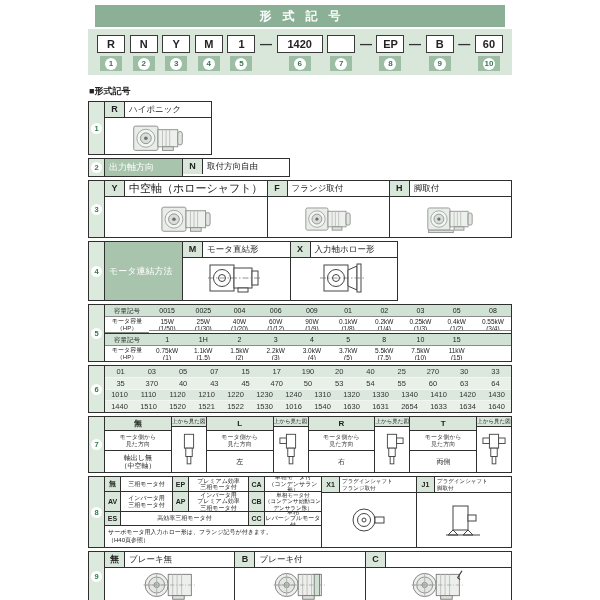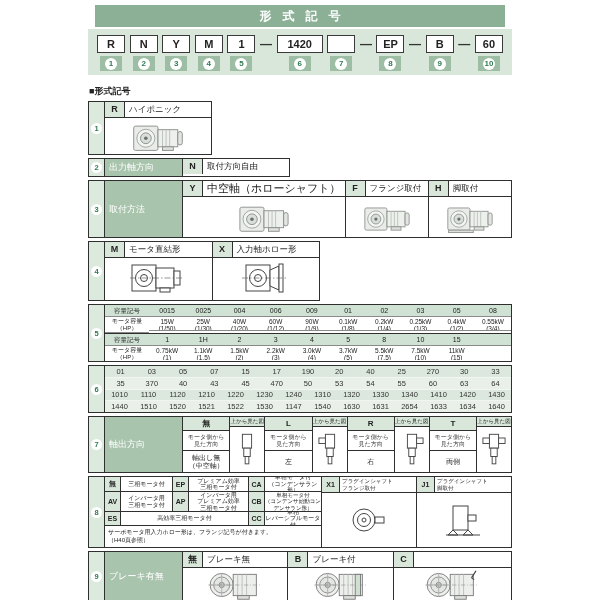--- a/index.html
+++ b/index.html
@@ -232,21 +232,20 @@
         </div>
       </div>
     </div>
   </div>
 
   <div class="trow">
     <div class="rowbox full" style="height:56px;">
       <div class="num-col">
           <div class="circ">3</div>
         </div>
-      <div class="label-col">取付方法</div>
       <div class="optcols">
         <div class="optcol">
           <div class="opt-head">
             <div class="code-cell">Y</div>
             <div class="desc-cell" style="font-size:11px">中空軸（ホローシャフト）</div>
           </div>
           <div class="imgarea">
             <svg viewBox="0 0 56 40" width="50" height="36">
                 <use href="#iso-motor"></use>
               </svg>
@@ -277,20 +276,21 @@
         </div>
       </div>
     </div>
   </div>
 
   <div class="trow">
     <div class="rowbox" style="height:58px;">
       <div class="num-col">
           <div class="circ">4</div>
         </div>
+      <div class="label-col">モータ連結方法</div>
       <div class="optcols" style="width:214px;flex:none;">
         <div class="optcol">
           <div class="opt-head">
             <div class="code-cell">M</div>
             <div class="desc-cell">モータ直結形</div>
           </div>
           <div class="imgarea">
             <svg viewBox="0 0 56 40" width="56" height="40">
               <rect x="2" y="6" width="24" height="26" fill="#fff" stroke="#444"></rect>
               <circle cx="14" cy="19" r="8.5" fill="none" stroke="#444"></circle>
@@ -459,39 +459,38 @@
             <span class="fn">1420</span>
             <span class="fn">1430</span>
           </div>
         <div class="fline">
             <span class="fn">1440</span>
             <span class="fn">1510</span>
             <span class="fn">1520</span>
             <span class="fn">1521</span>
             <span class="fn">1522</span>
             <span class="fn">1530</span>
-            <span class="fn">1147</span>
+            <span class="fn">1016</span>
             <span class="fn">1540</span>
             <span class="fn">1630</span>
             <span class="fn">1631</span>
             <span class="fn">2654</span>
             <span class="fn">1633</span>
             <span class="fn">1634</span>
             <span class="fn">1640</span>
           </div>
       </div>
     </div>
   </div>
 
   <div class="trow">
     <div class="rowbox full" style="height:55px;">
       <div class="num-col">
           <div class="circ">7</div>
         </div>
-      <div class="label-col">軸出方向</div>
       <div class="dirs">
         <div class="dirgroup">
           <div class="dirleft">
             <div class="dircode">無</div>
             <div class="dirside ml">モータ側から
 見た方向</div>
             <div class="dirval ml">軸出し無
 （中空軸）</div>
           </div>
           <div class="dirright">
@@ -630,21 +629,20 @@
         </div>
       </div>
     </div>
   </div>
 
   <div class="trow">
     <div class="rowbox full" style="height:49px;">
       <div class="num-col">
           <div class="circ">9</div>
         </div>
-      <div class="label-col">ブレーキ有無</div>
       <div class="optcols">
         <div class="optcol">
           <div class="opt-head">
             <div class="code-cell">無</div>
             <div class="desc-cell">ブレーキ無</div>
           </div>
           <div class="imgarea">
             <svg viewBox="0 0 60 36" width="56" height="32">
                 <use href="#front-motor"></use>
               </svg>

